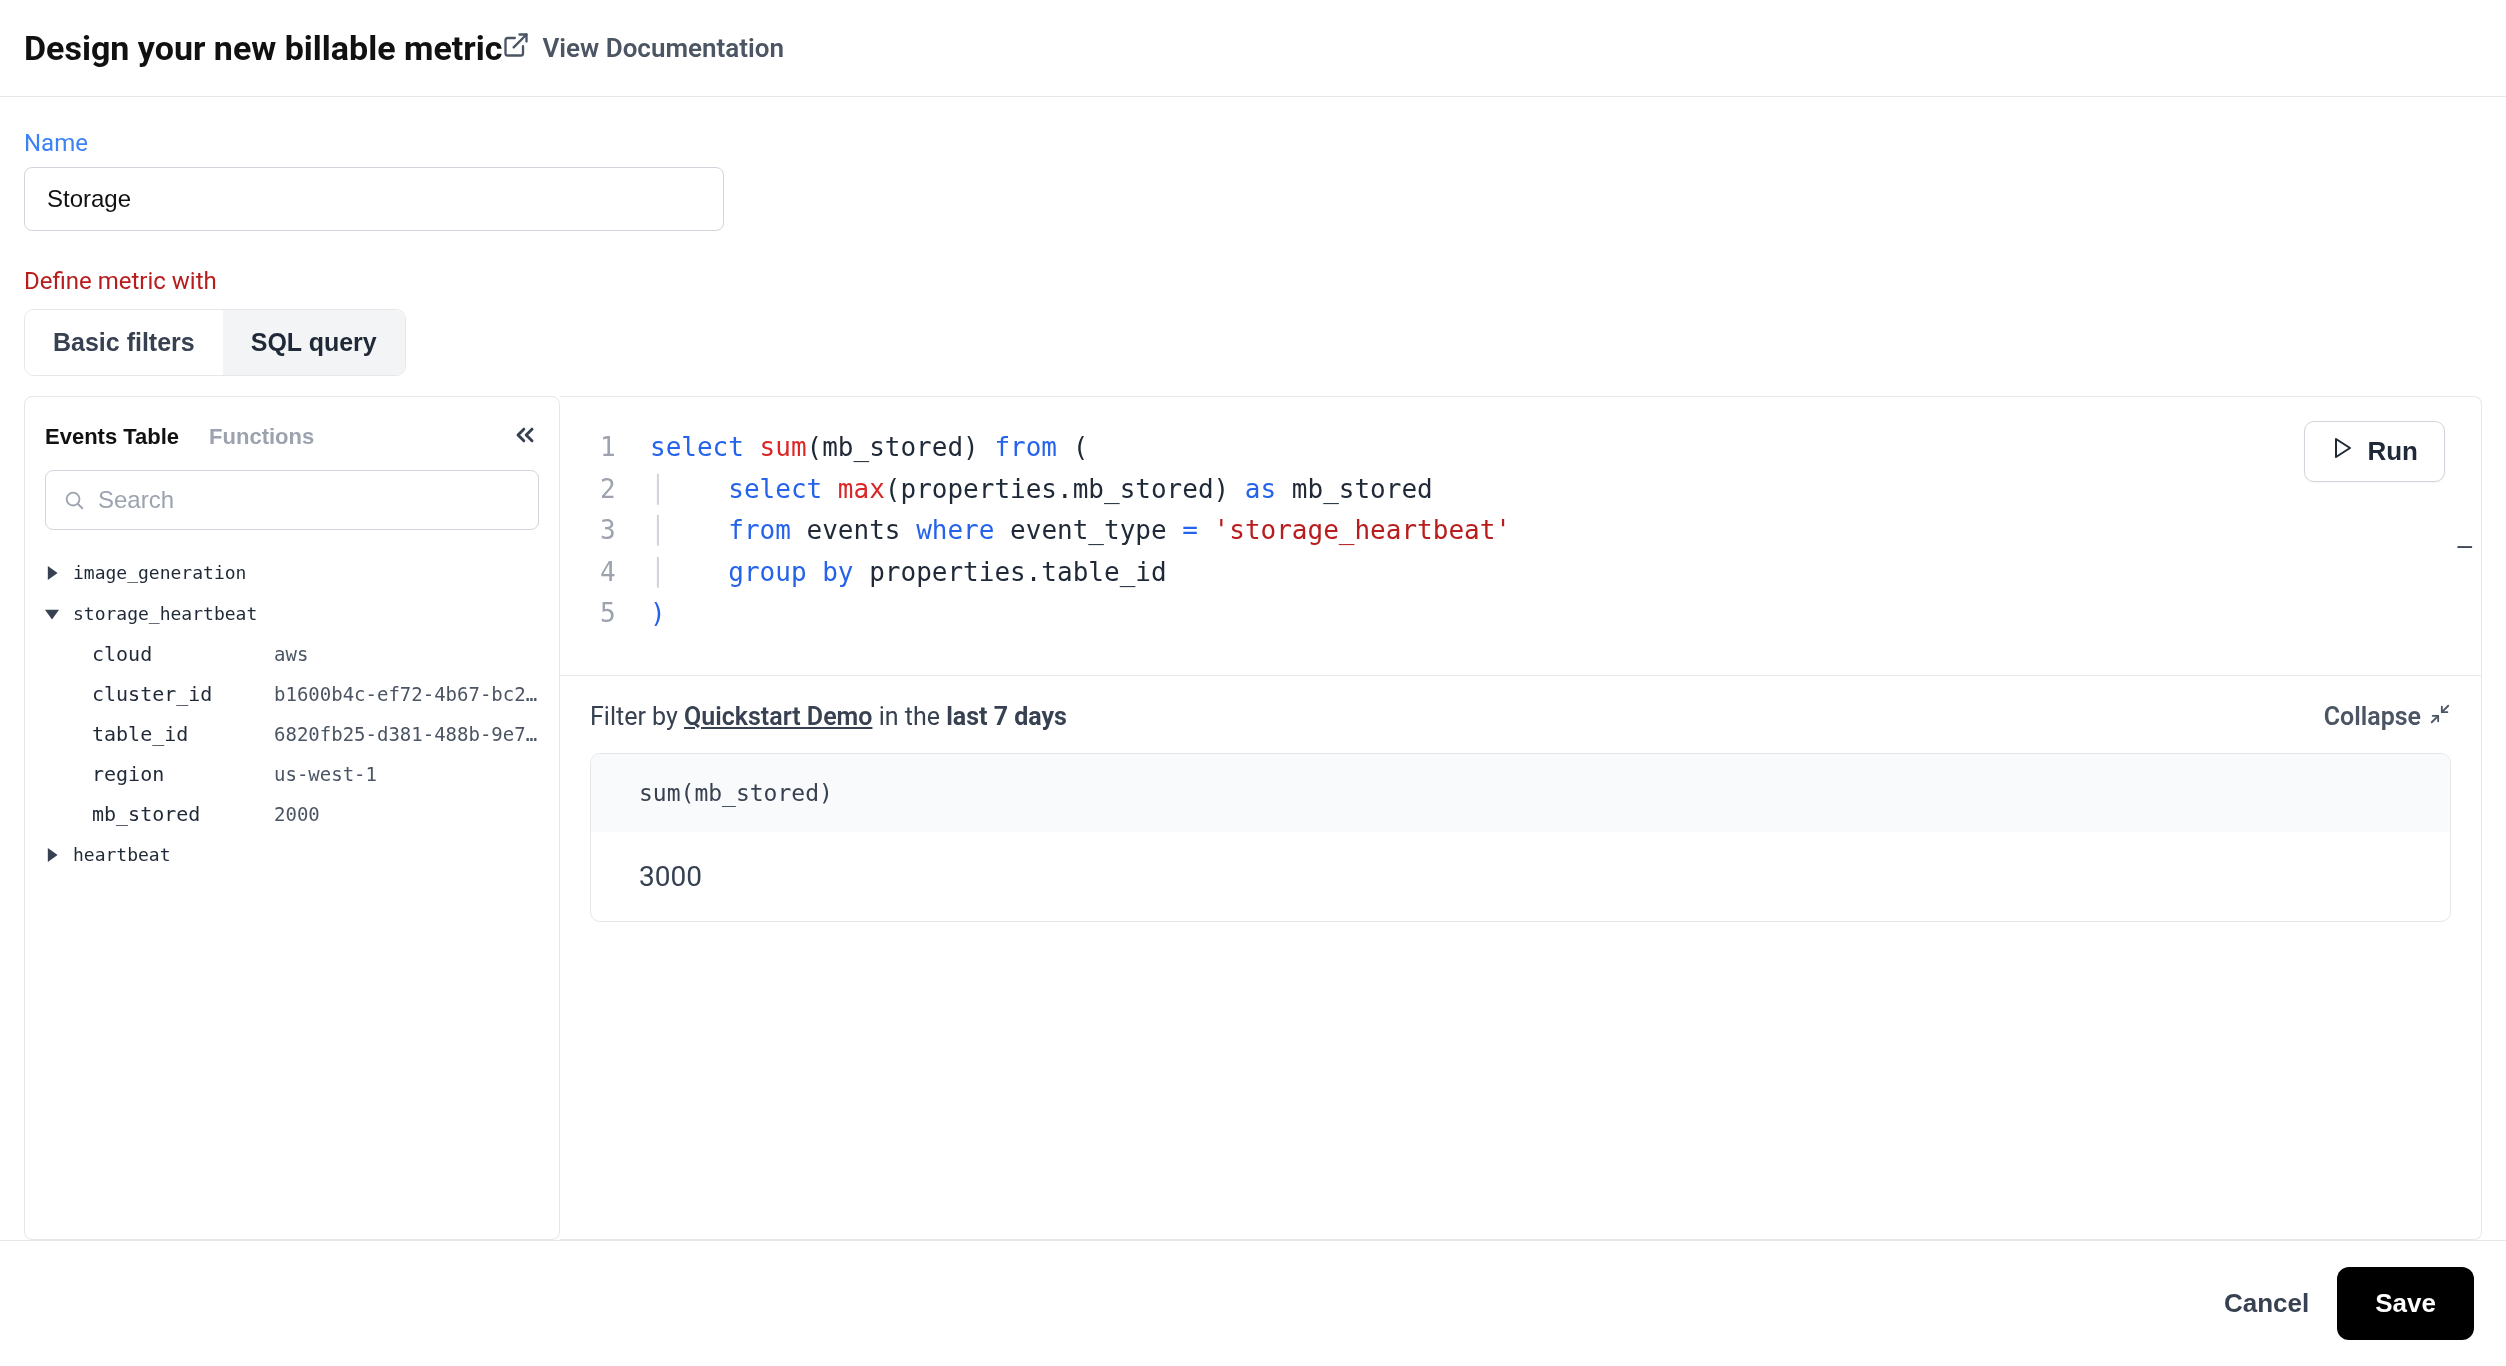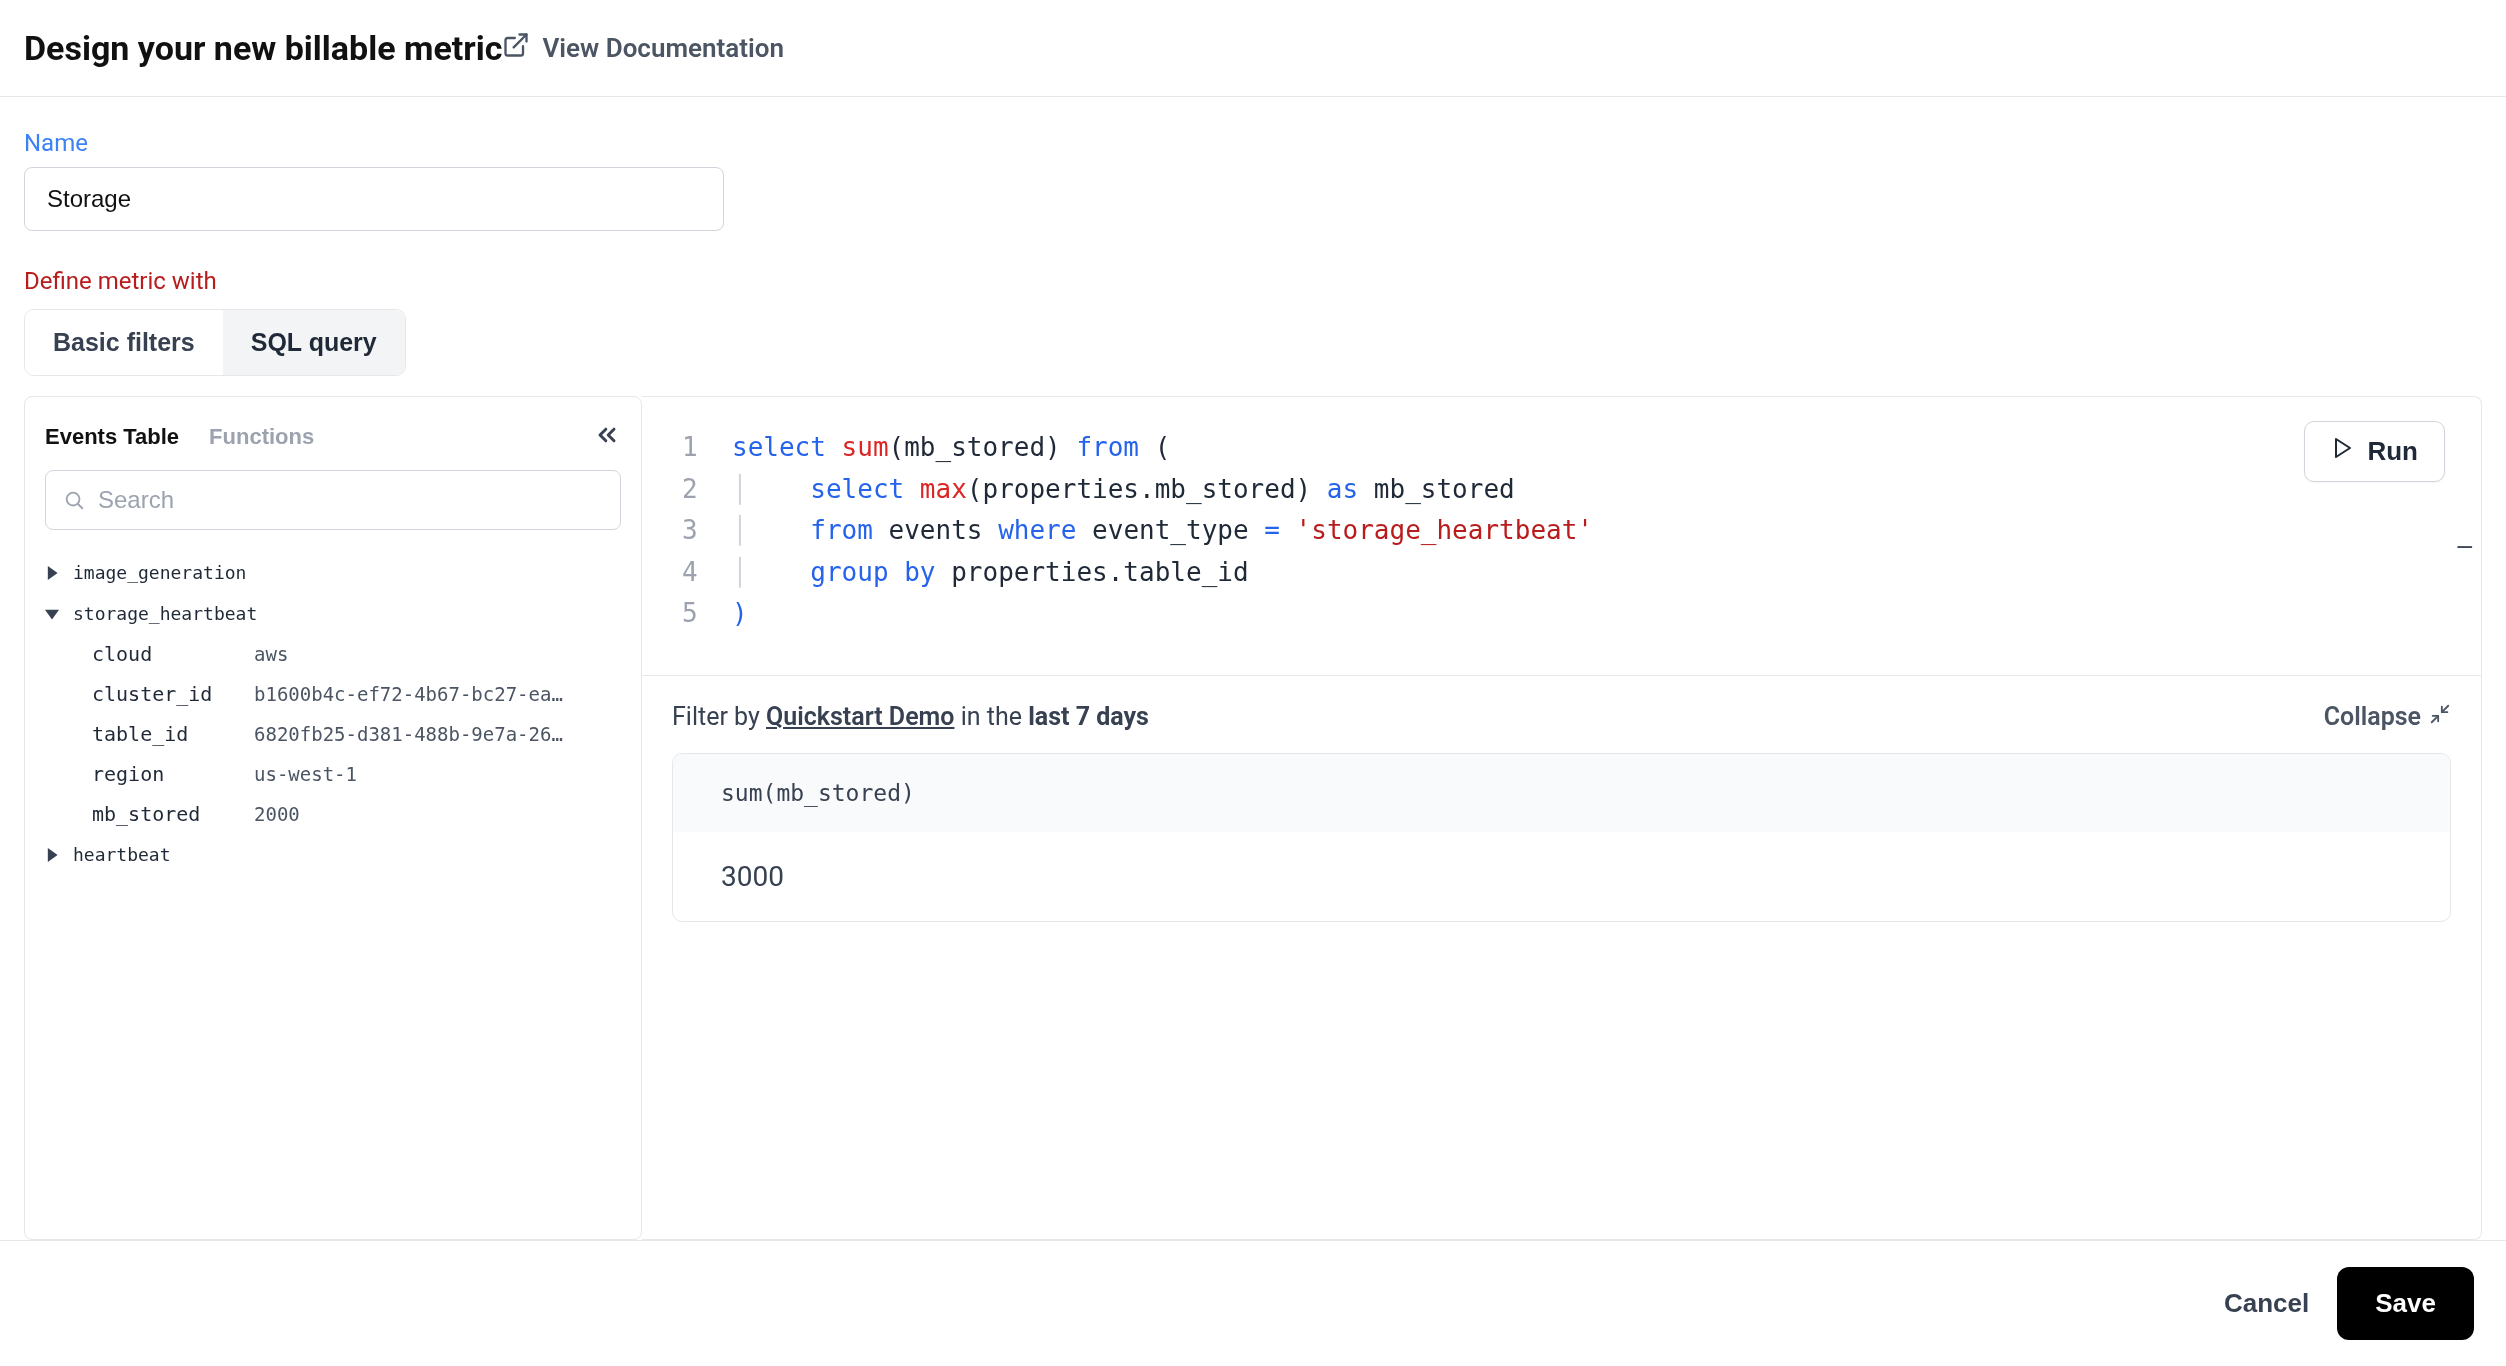--- a/index.html
+++ b/index.html
@@ -89,21 +89,21 @@
 
   
   .editor-row {
     flex: 1;
     display: flex;
     padding: 0 24px;
     gap: 0;
     min-height: 0;
   }
   .sidebar {
-    width: 618px;
+    width: 536px;
     border: 1px solid #e5e7eb;
     border-radius: 8px;
     padding: 24px 20px;
     display: flex;
     flex-direction: column;
   }
   .sidebar-header {
     display: flex;
     align-items: center;
     justify-content: space-between;
@@ -159,21 +159,21 @@
   .tree-item .caret svg { width: 14px; height: 14px; fill: #374151; }
   .tree-children {
     margin-left: 26px;
     border-left: 1px solid transparent;
   }
   .prop-row {
     display: flex;
     align-items: center;
     padding: 8px 0 8px 20px;
     font-size: 20px;
-    gap: 12px;
+    gap: 32px;
   }
   .prop-key { color:#1f2937; min-width:150px; }
   .prop-val { color:#4b5563; font-size: 19px; white-space:nowrap; overflow:hidden; text-overflow:ellipsis; max-width: 320px;}
 
   .code-pane {
     flex: 1;
     border: 1px solid #e5e7eb;
     border-left: none;
     border-radius: 0 8px 8px 0;
     display: flex;

